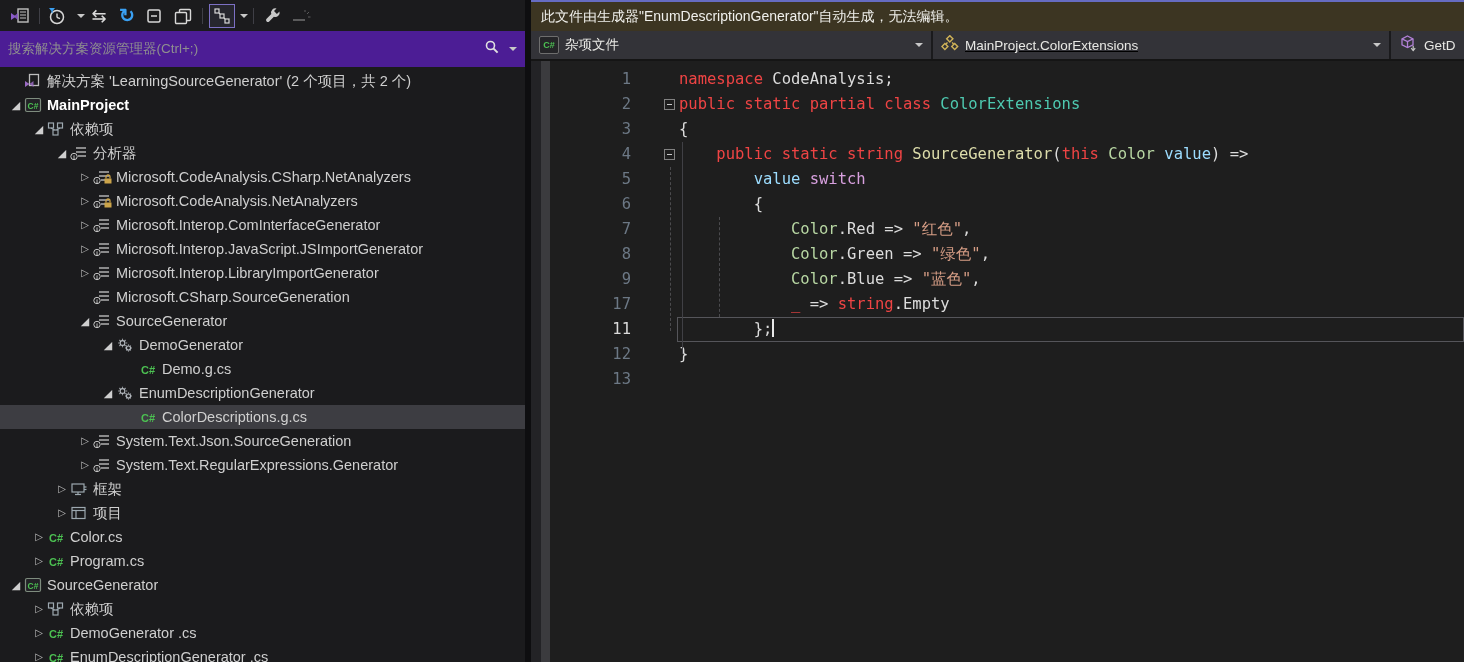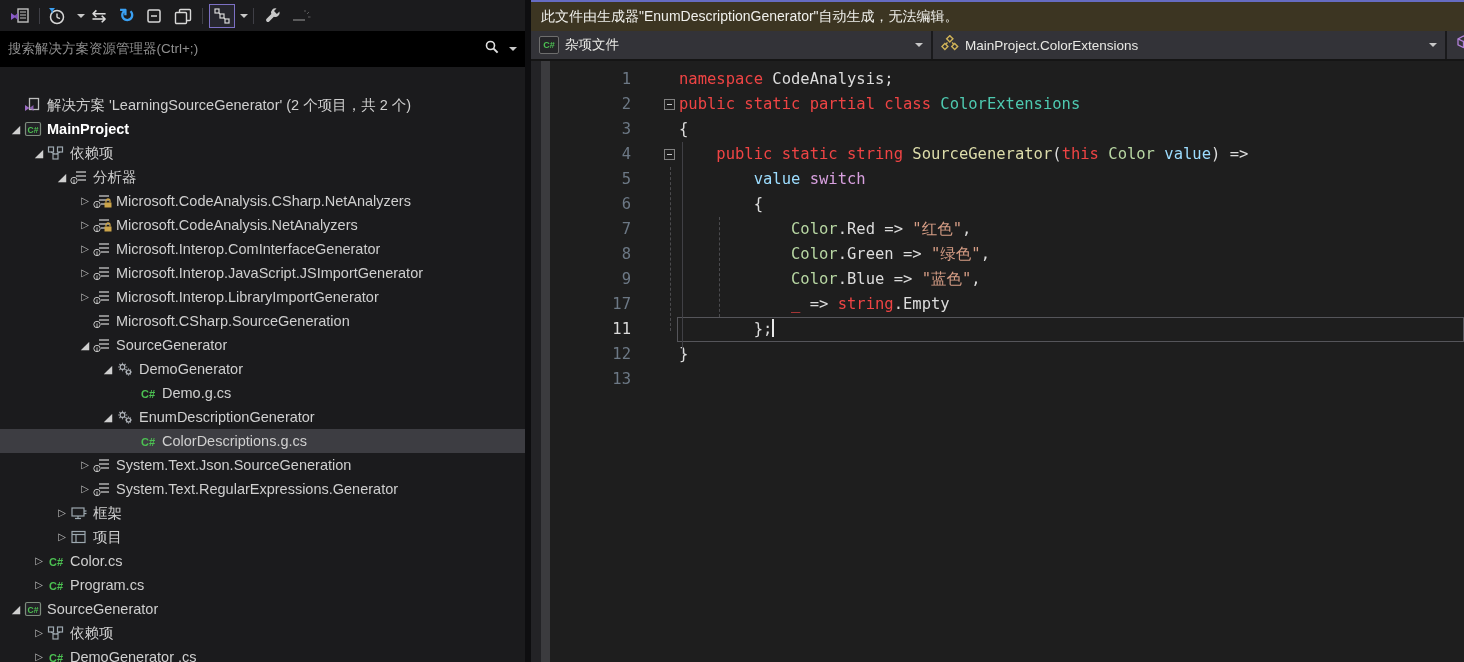--- a/index.html
+++ b/index.html
@@ -11,44 +11,44 @@
   .explorer { width:525px; height:100%; background:#1B1B1D; display:flex; flex-direction:column; flex:none; }
   .sx-toolbar { height:31px; display:flex; align-items:center; padding-left:6px; background:#1B1B1D; flex:none; }
   .tbtn { height:24px; min-width:26px; display:flex; align-items:center; justify-content:center; margin:0 1px; position:relative; }
   .tbtn svg { display:block; }
   .tbtn .uni { font-size:18px; color:#DADADA; line-height:1; }
   .tbtn.uni-blue .uni { color:#3AA0F3; font-weight:bold; font-size:19px; }
   .tbtn.active { border:1px solid #7C70C4; background:#26262E; }
   .tbtn.disabled { opacity:.4; }
   .tsep { width:1px; height:16px; background:#3F3F46; margin:0 5px; flex:none; }
   .tcaret { width:0; height:0; border-left:4px solid transparent; border-right:4px solid transparent; border-top:4px solid #C8C8C8; margin-left:4px; }
-  .sx-search { height:28px; background:#000000; display:flex; align-items:center; padding:18px 8px; flex:none; cursor:text; }
+  .sx-search { height:28px; background:#4c1d95; display:flex; align-items:center; padding:18px 8px; flex:none; cursor:text; }
   .sx-search-text { color:#8F8F8F; font-size:13.5px; flex:1; white-space:nowrap; overflow:hidden; }
   .sx-search-right { display:flex; align-items:center; gap:5px; }
-  .sx-tree { flex:1; overflow:hidden; padding-top:2px;margin-top:24px; }
+  .sx-tree { flex:1; overflow:hidden; padding-top:2px; }
   .trow { height:24px; display:flex; align-items:center; white-space:nowrap; color:#CFCFCF; font-size:14.5px; cursor:default; }
   .trow.selected { background:#3D3D42; }
   .trow.bold .tlabel { font-weight:bold; color:#FFFFFF; }
   .texp { width:16px; flex:none; text-align:center; font-size:10px; color:#BDBDBD; line-height:24px; }
   .texp.open { font-size:11px; color:#CFCFCF; }
   .ticon { width:18px; height:16px; flex:none; margin-right:5px; position:relative; display:flex; align-items:center; justify-content:center; }
   .tlabel { overflow:hidden; }
 
   
   .splitter { width:6px; background:#0E0E10; flex:none; cursor:ew-resize; }
 
   
   .editor { flex:1; display:flex; flex-direction:column; min-width:0; border-top:2px solid #666CC2; }
   .infobar { height:29px; background:#3C3522; color:#F0F0EC; font-size:14px; display:flex; align-items:center; padding-left:10px; flex:none; white-space:nowrap; overflow:hidden; }
   .navbar { height:30px; background:#333338; display:flex; flex:none; border-bottom:2px solid #151515; }
   .nav-sec { display:flex; align-items:center; padding:0 8px; border-right:2px solid #1A1A1C; cursor:pointer; min-width:0; }
   .nav-sec .nlabel { color:#E8E8E4; font-size:13.5px; margin-left:6px; white-space:nowrap; overflow:hidden; }
   .nav-sec .ncaret { width:0; height:0; border-left:4px solid transparent; border-right:4px solid transparent; border-top:4px solid #C8C8C8; margin-left:auto; }
   .nav-1 { width:402px; flex:none; }
-  .nav-2 { width:514px; flex:none; }
+  .nav-2 { width:458px; flex:none;text-decoration:underline; }
   .nav-3 { flex:1; border-right:none; overflow:hidden; }
   .cs-badge { width:20px; height:18px; background:#252528; border:1px solid #6E6E6E; border-radius:2px; color:#4CC152; font-size:9px; font-weight:bold; display:flex; align-items:center; justify-content:center; flex:none; }
 
   .code-wrap { flex:1; display:flex; min-height:0; background:#1E1E1E; }
   .margin-a { width:10px; background:#232326; flex:none; }
   .margin-b { width:9px; background:#3B3B3E; flex:none; }
   .code-area { flex:1; position:relative; padding-top:6px; overflow:hidden; font-family:"DejaVu Sans Mono", monospace; }
   .cl { height:25px; display:flex; position:relative; }
   .ln { width:81px; flex:none; text-align:right; color:#6C7885; font-size:15.5px; line-height:25px; }
   .cl.current .ln { color:#DADADA; }

